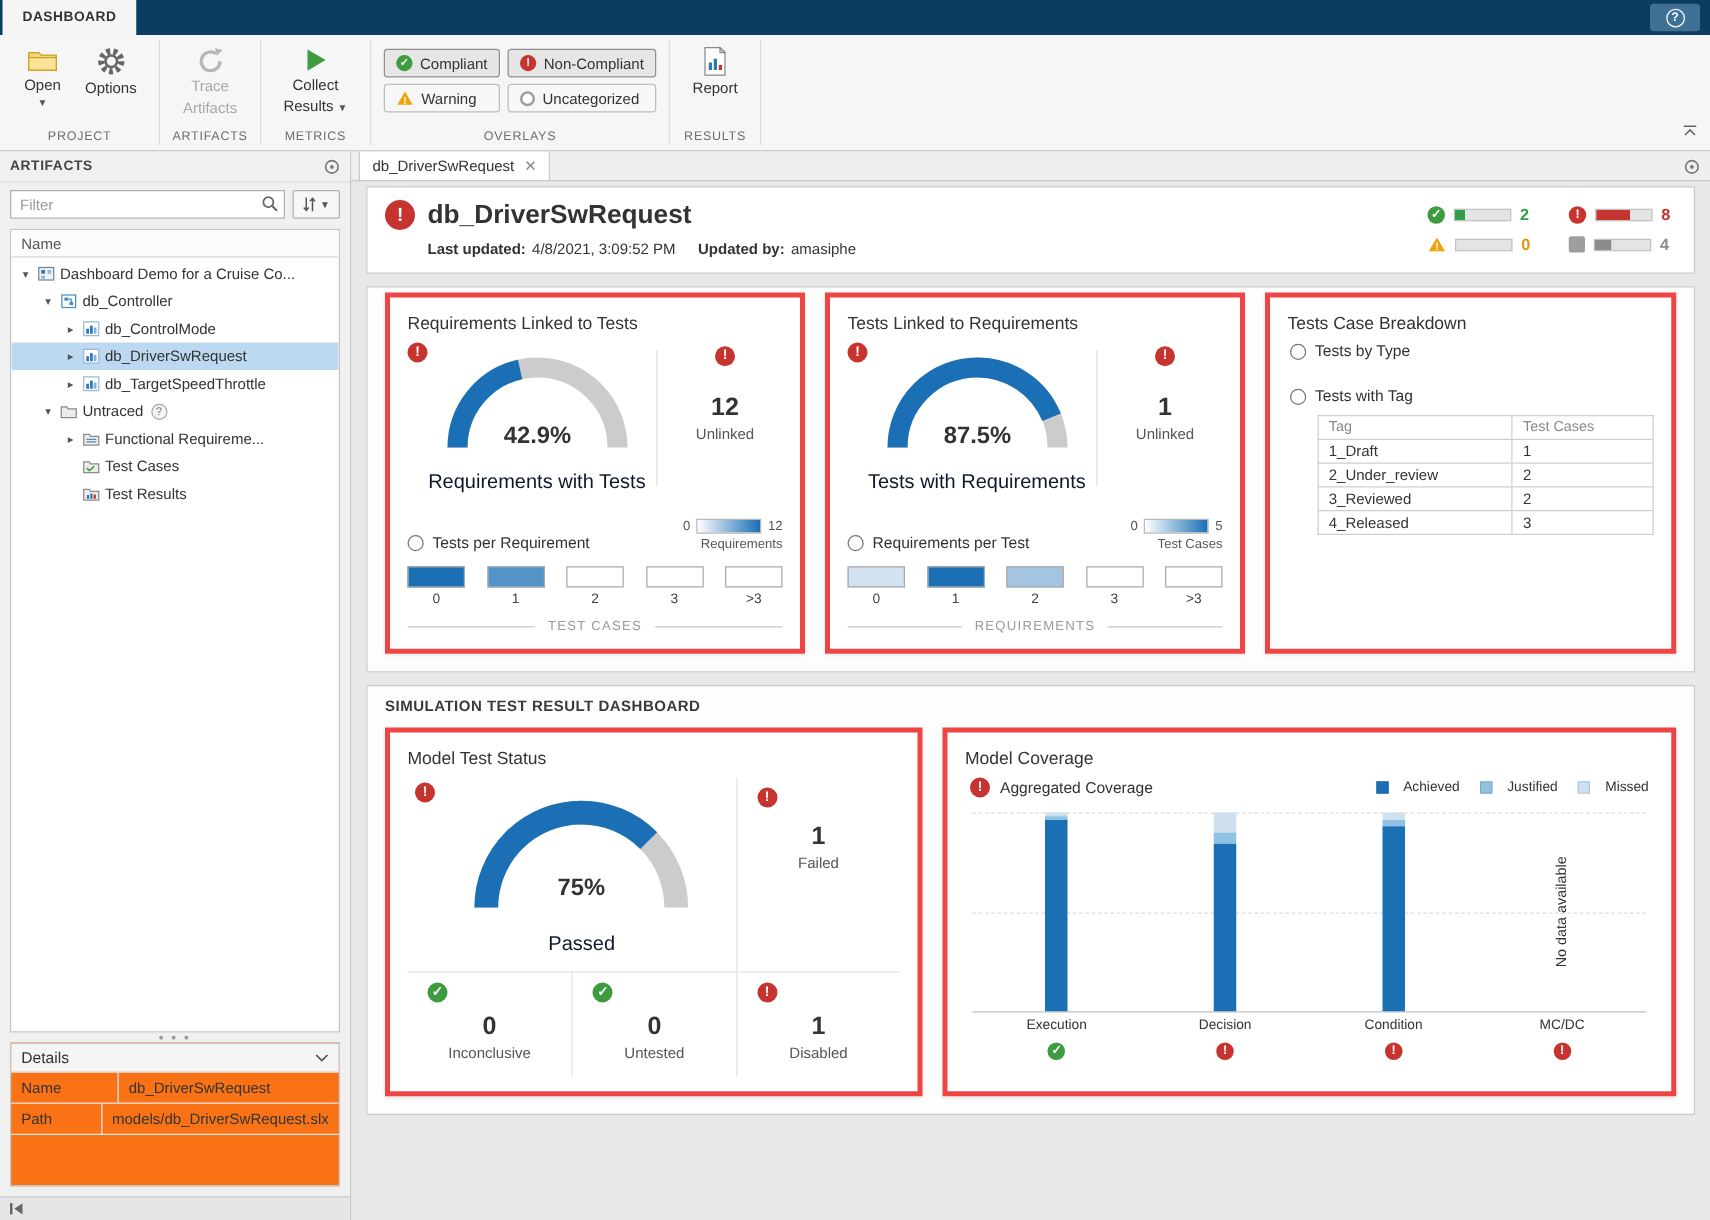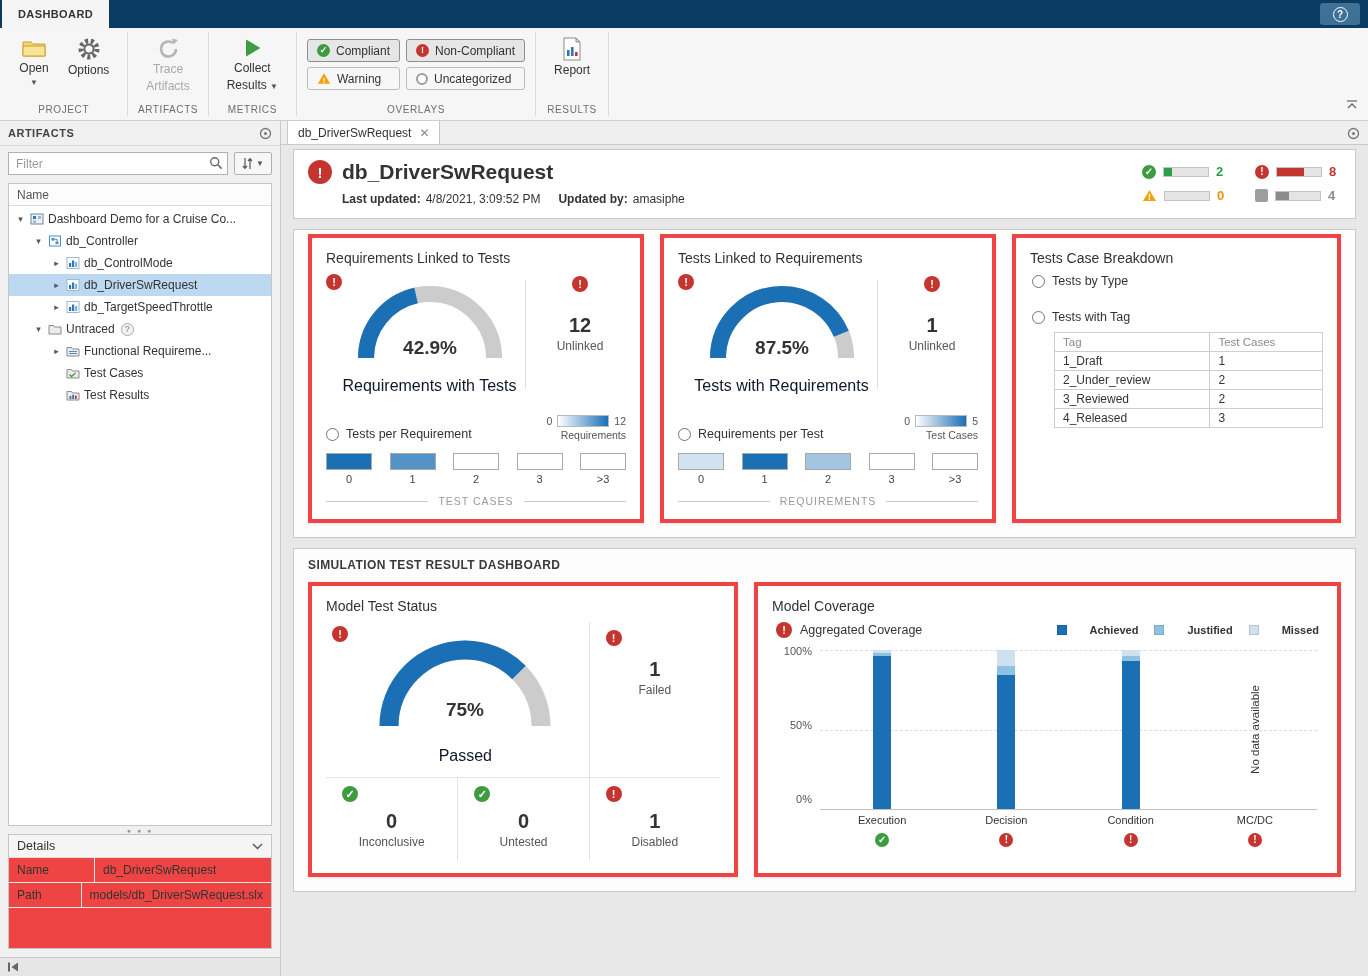--- a/index.html
+++ b/index.html
@@ -78,21 +78,21 @@
   .tree{ flex:1; overflow:hidden; padding-top:2px; }
   .tree-row{ height:22px; display:flex; align-items:center; gap:4px; cursor:pointer; white-space:nowrap; }
   .tree-row.sel{ background:var(--selected); }
   .d0{ padding-left:6px; } .d1{ padding-left:24px; } .d2{ padding-left:42px; }
   .twisty{ width:11px; font-size:9px; color:#555; text-align:center; flex:none; }
   .tlabel{ color:#333; }
   .qbadge{ width:13px; height:13px; border:1px solid #a9a9a9; border-radius:50%; background:#f3f3f3;
            color:#777; font-size:9px; display:inline-flex; align-items:center; justify-content:center; margin-left:2px; }
   .splitter{ height:8px; display:flex; align-items:center; justify-content:center; cursor:row-resize; }
   .grip{ color:#9a9a9a; font-size:7px; letter-spacing:2px; line-height:1; }
-  .details{ background:#ef4444; border-top:1px solid #c0c0c0; margin:0 8px; border:1px solid #c6c6c6; }
+  .details{ background:#f97316; border-top:1px solid #c0c0c0; margin:0 8px; border:1px solid #c6c6c6; }
   .details-header{ height:23px; background:#f5f5f5; border-bottom:1px solid #ddd; display:flex; align-items:center;
                    padding:0 8px; color:#333; font-size:12.5px; }
   .details-header .sp{ flex:1; }
   .drow{ display:flex; border-bottom:1px solid #e8e8e8; }
   .dlabel{ width:86px; padding:5px 8px; color:#333; border-right:1px solid #e8e8e8; }
   .dvalue{ flex:1; padding:5px 8px; color:#333; }
   .details-pad{ height:40px; }
   .sidebar-fill{ height:8px; }
   .sidebar-footer{ height:19px; background:#e6e6e6; border-top:1px solid #c9c9c9; display:flex; align-items:center; padding:0 6px; }
 
@@ -165,21 +165,21 @@
   .gauge-cell{ grid-column:1/3; display:flex; padding:4px 6px 12px; }
   .stat{ position:relative; text-align:center; padding:6px 10px 12px; }
   .stat .ic{ position:absolute; left:16px; top:8px; }
   .stat .big-num{ margin-top:30px; }
   .stat.tight .big-num{ margin-top:26px; }
   .bl{ border-left:1px solid #e3e3e3; } .bt{ border-top:1px solid #e3e3e3; }
 
   .cov-head{ display:flex; align-items:center; justify-content:space-between; margin:4px 4px 12px; }
   .cov-sub{ display:flex; align-items:center; gap:8px; font-size:12.5px; color:#333; }
   .legend{ display:flex; gap:16px; align-items:center; font-size:11px; color:#333; }
-  .lg-item{ display:flex; align-items:center; gap:23px;font-weight:bold; }
+  .lg-item{ display:flex; align-items:center; gap:12px; }
   .lg-sq{ width:10px; height:10px; display:inline-block; border:1px solid rgba(0,0,0,.12); }
 
   .cov-chart{ display:flex; padding:0 6px; }
   .cov-yaxis{ width:42px; height:160px; display:flex; flex-direction:column; justify-content:space-between;
               text-align:right; padding-right:8px; font-size:11px; color:#555; flex:none; }
   .cov-yaxis div{ transform:translateY(-5px); }
   .cov-plotwrap{ flex:1; min-width:0; }
   .cov-plot{ position:relative; height:160px; display:flex; align-items:flex-end; border-bottom:1px solid #c0c0c0; }
   .gline{ position:absolute; left:0; right:0; border-top:1px dashed #dcdcdc; }
   .cov-col{ flex:1; height:100%; display:flex; justify-content:center; align-items:flex-end; position:relative; z-index:1; }
@@ -766,25 +766,20 @@
                       <span class="lg-sq" style="background: rgb(143, 193, 227);"></span>
                       <span>Justified</span>
                     </span>
                   <span class="lg-item">
                       <span class="lg-sq" style="background: rgb(207, 224, 239);"></span>
                       <span>Missed</span>
                     </span>
                 </div>
               </div>
               <div class="cov-chart">
-                <div class="cov-yaxis">
-                  <div>100%</div>
-                  <div>50%</div>
-                  <div>0%</div>
-                </div>
                 <div class="cov-plotwrap">
                   <div class="cov-plot">
                     <div class="gline" style="top:0"></div>
                     <div class="gline" style="top:50%"></div>
                   <div class="cov-col">
                         <div class="cov-bar">
                           <div style="height: 2%; background: rgb(207, 224, 239);"></div>
                           <div style="height: 2%; background: rgb(143, 193, 227);"></div>
                           <div style="height: 96%; background: rgb(26, 111, 181);"></div>
                         </div>

